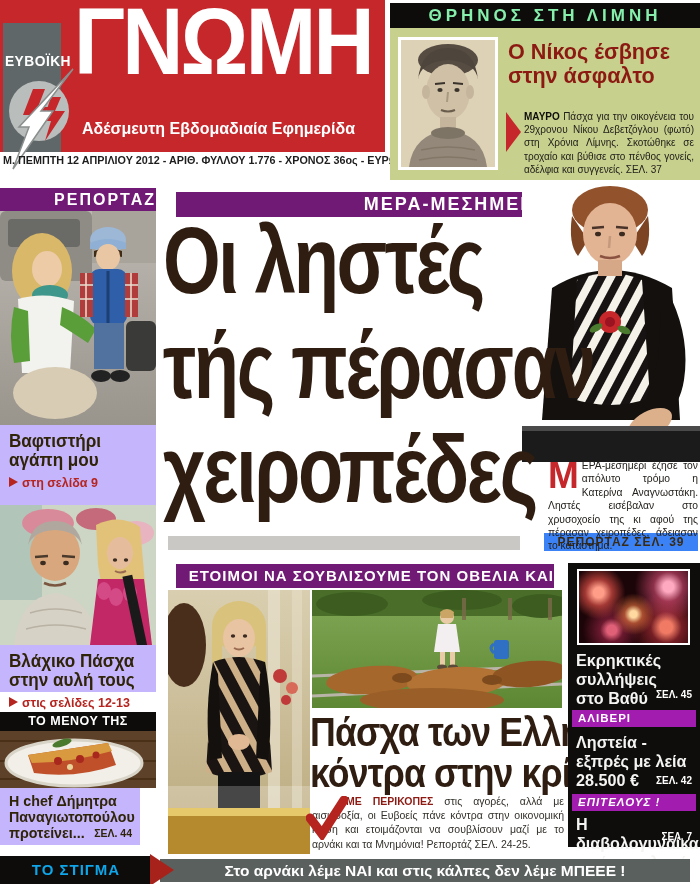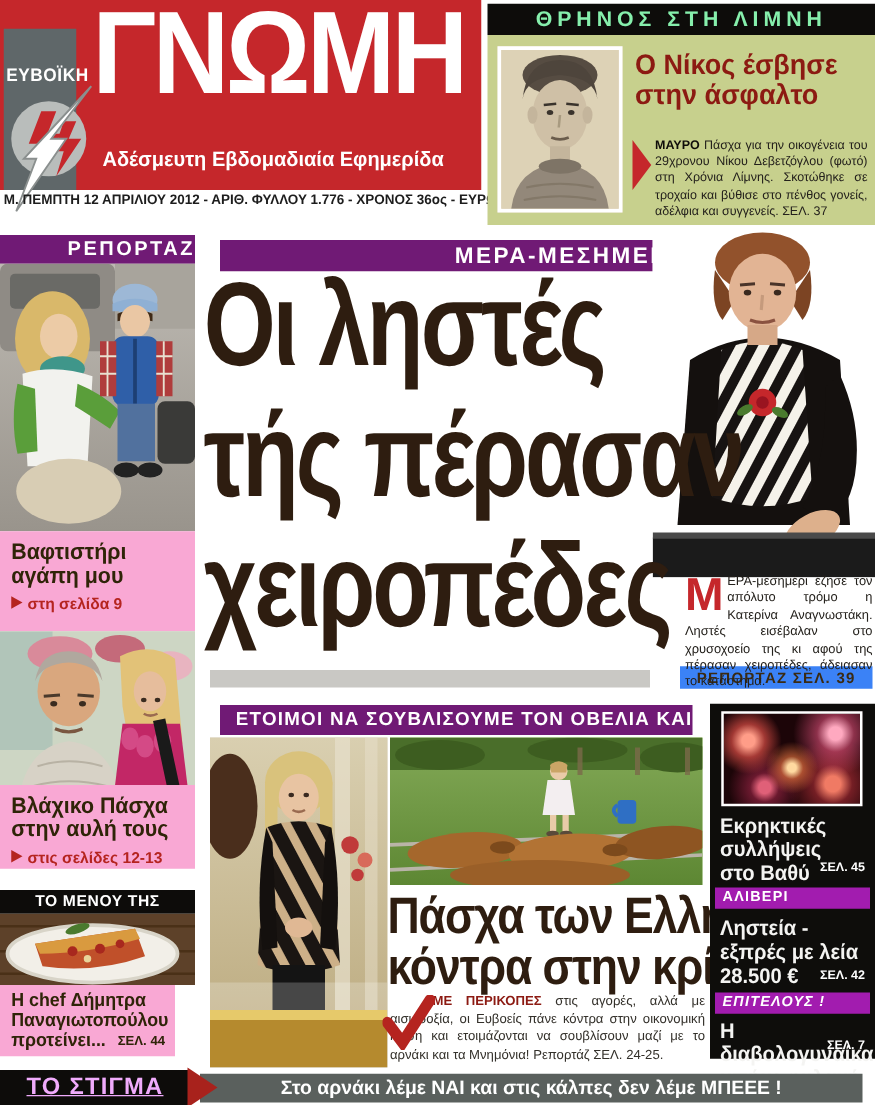--- a/index.html
+++ b/index.html
@@ -26,24 +26,24 @@
     line-height:1.08;transform:scaleX(.96);transform-origin:0 0;}
   .tr-arrow{position:absolute;left:116px;top:84px;width:0;height:0;border-left:15px solid #c5272b;
     border-top:20px solid transparent;border-bottom:20px solid transparent;}
   .tr-body{position:absolute;left:134px;top:82px;width:170px;color:#24211c;font-size:10px;line-height:1.32;text-align:justify;}
   .tr-body b{color:#0f0d0a;}
 
   
   .red-banner{background:#701a75;color:#fff;font-weight:bold;text-align:right;}
   .sb-reportaz{left:0;top:188px;width:156px;height:23px;font-size:16px;letter-spacing:2px;line-height:23px;}
   .sb-photo1{left:0;top:211px;width:156px;height:214px;overflow:hidden;background:#a8a49c;}
-  .olive{background:#f9a8d4;box-sizing:border-box;padding:7px 9px;}
+  .olive{background:#c4b5fd;box-sizing:border-box;padding:7px 9px;}
   .cap1{left:0;top:425px;width:156px;height:80px;}
   .sb-photo2{left:0;top:505px;width:156px;height:140px;overflow:hidden;background:#cdd6c4;}
-  .cap2{left:0;top:628px;width:156px;height:67px;}
+  .cap2{left:0;top:645px;width:156px;height:47px;}
   .olive .cap-title{color:#2f2408;font-weight:bold;font-size:18px;line-height:1.08;transform:scaleX(.95);transform-origin:0 0;}
   .page-link{margin-top:5px;color:#b5241f;font-weight:bold;font-size:12.5px;}
   .tri{display:inline-block;width:0;height:0;border-left:9px solid #b5241f;border-top:5px solid transparent;
     border-bottom:5px solid transparent;margin-right:4px;}
   .menu-banner{left:0;top:712px;width:156px;height:19px;background:#0d0c0a;color:#fff;font-weight:bold;
     font-size:12.5px;letter-spacing:.5px;text-align:center;line-height:19px;}
   .sb-photo3{left:0;top:731px;width:156px;height:57px;overflow:hidden;background:#5d4129;}
   .cap3{left:0;top:788px;width:140px;height:57px;padding:5px 9px;}
   .cap3 .cap-title{font-size:15px;}
   .cap3 .selida{position:absolute;right:8px;bottom:6px;color:#2f2408;font-weight:bold;font-size:10.5px;}
@@ -79,22 +79,22 @@
       radial-gradient(circle at 80% 78%, #f07a64 0 6%, rgba(205,55,65,.5) 15%, rgba(0,0,0,0) 35%),
       radial-gradient(circle at 30% 82%, #e06078 0 5%, rgba(185,45,85,.5) 12%, rgba(0,0,0,0) 30%),
       #1c0508;}
   .rc-title{position:absolute;left:8px;width:118px;color:#f4f4f2;font-weight:bold;font-size:17px;line-height:1.12;
     transform:scaleX(.95);transform-origin:0 0;}
   .rc-page{position:absolute;color:#fff;font-weight:bold;font-size:10px;}
   .rc-banner{position:absolute;left:4px;width:124px;height:17px;background:#a21caf;color:#fff;font-weight:bold;
     font-size:11.5px;letter-spacing:1px;line-height:17px;padding-left:6px;box-sizing:border-box;text-align:left;}
 
   
-  .stigma-box{left:0;top:856px;width:152px;height:28px;background:#0d0c0a;color:#f0abfc;font-weight:bold;
-    font-size:19px;text-align:center;line-height:28px;letter-spacing:1px;text-decoration:underline;}
+  .stigma-box{left:0;top:856px;width:152px;height:28px;background:#0d0c0a;color:#0ea5e9;font-weight:bold;
+    font-size:15px;text-align:center;line-height:28px;letter-spacing:1px;}
   .stigma-arrow{left:150px;top:854px;width:0;height:0;border-left:24px solid #a8221c;
     border-top:16px solid transparent;border-bottom:16px solid transparent;z-index:2;}
   .stigma-bar{left:160px;top:859px;width:530px;height:23px;background:#5a605d;color:#fff;font-weight:bold;
     font-size:15.5px;text-align:center;line-height:23px;}
 </style>
 </head>
 <body>
 
 <div id="page">
 

